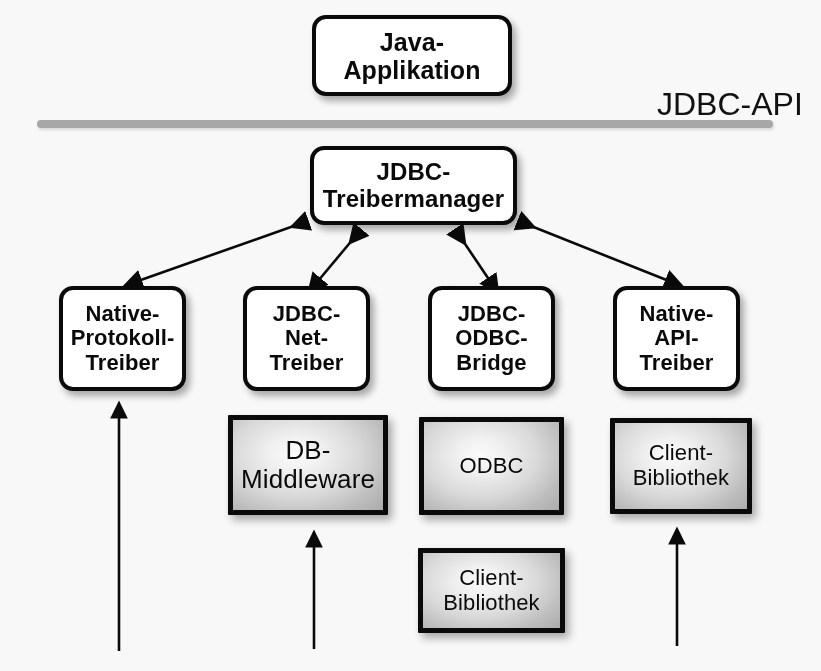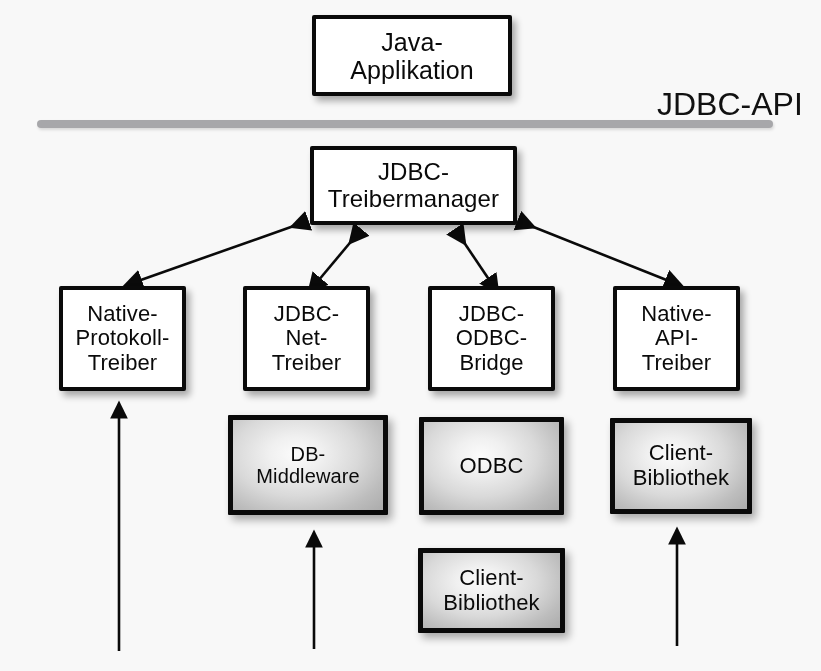--- a/index.html
+++ b/index.html
@@ -20,31 +20,32 @@
     inset: 0;
     background: #f8f8f8;
   }
 
   
   .rbox {
     position: absolute;
     box-sizing: border-box;
     background: #ffffff;
     border: 4px solid #0a0a0a;
-    border-radius: 2px;
+    border-radius: 14px;
     box-shadow: 4px 5px 7px rgba(0,0,0,0.33);
     display: flex;
     align-items: center;
     justify-content: center;
     text-align: center;
     color: #0a0a0a;
     line-height: 1.12;
     z-index: 5;
     white-space: pre-line;
     letter-spacing: 0.1px;
+    font-weight: bold;
   }
 
   
   .gbox {
     position: absolute;
     box-sizing: border-box;
     border: 5px solid #0a0a0a;
     border-radius: 1px;
     background:
       radial-gradient(ellipse 80% 90% at 42% 38%,
@@ -110,21 +111,21 @@
 Treiber</div>
 
   <div class="rbox" style="left:428px; top:286px; width:127px; height:105px; font-size:22px;">JDBC-
 ODBC-
 Bridge</div>
 
   <div class="rbox" style="left:613px; top:286px; width:127px; height:105px; font-size:22px;">Native-
 API-
 Treiber</div>
 
-  <div class="gbox" style="left:228px; top:415px; width:160px; height:100px; font-size:20px;">DB-
+  <div class="gbox" style="left:228px; top:415px; width:160px; height:100px; font-size:26px;">DB-
 Middleware</div>
 
   <div class="gbox" style="left:419px; top:417px; width:145px; height:98px; font-size:22px;">ODBC</div>
 
   <div class="gbox" style="left:610px; top:418px; width:142px; height:96px; font-size:22px;">Client-
 Bibliothek</div>
 
   <div class="gbox" style="left:418px; top:548px; width:147px; height:85px; font-size:22px;">Client-
 Bibliothek</div>
 

